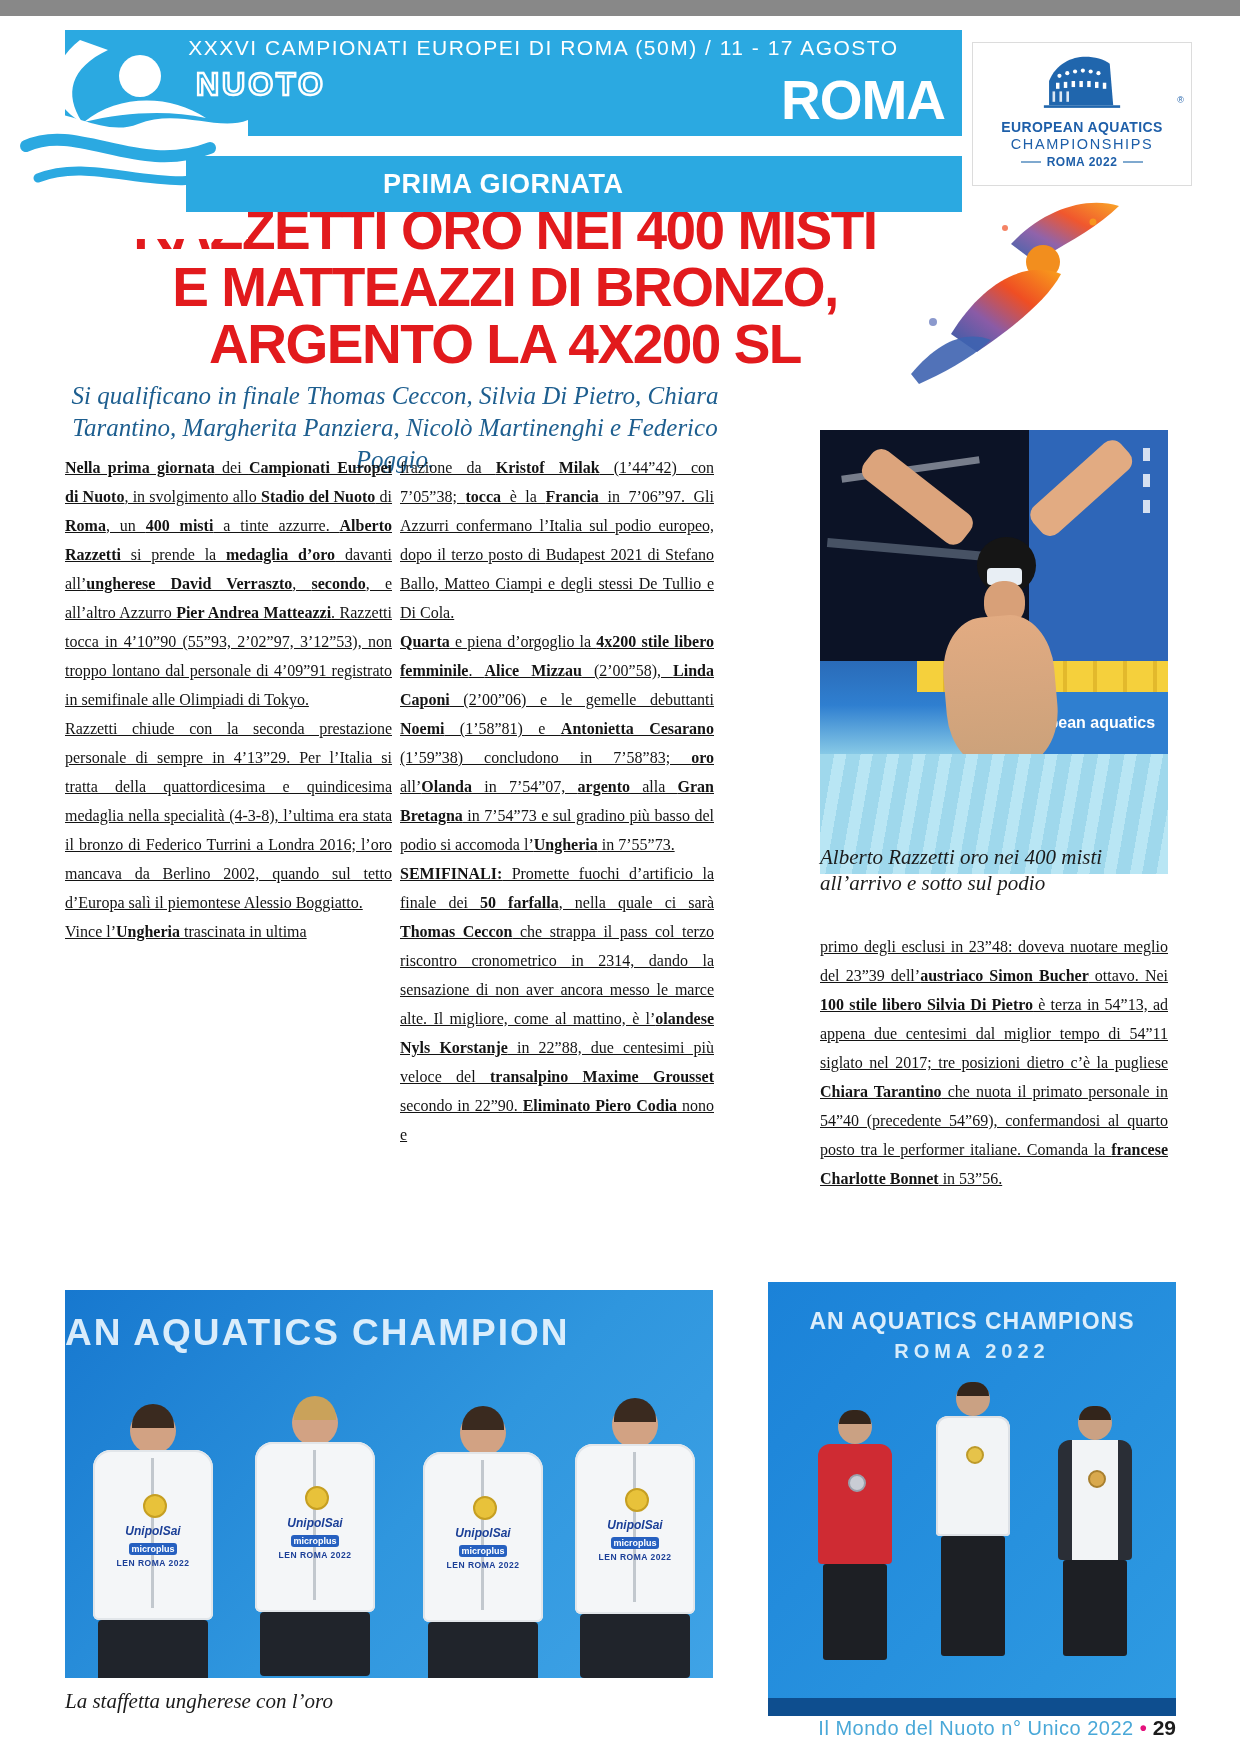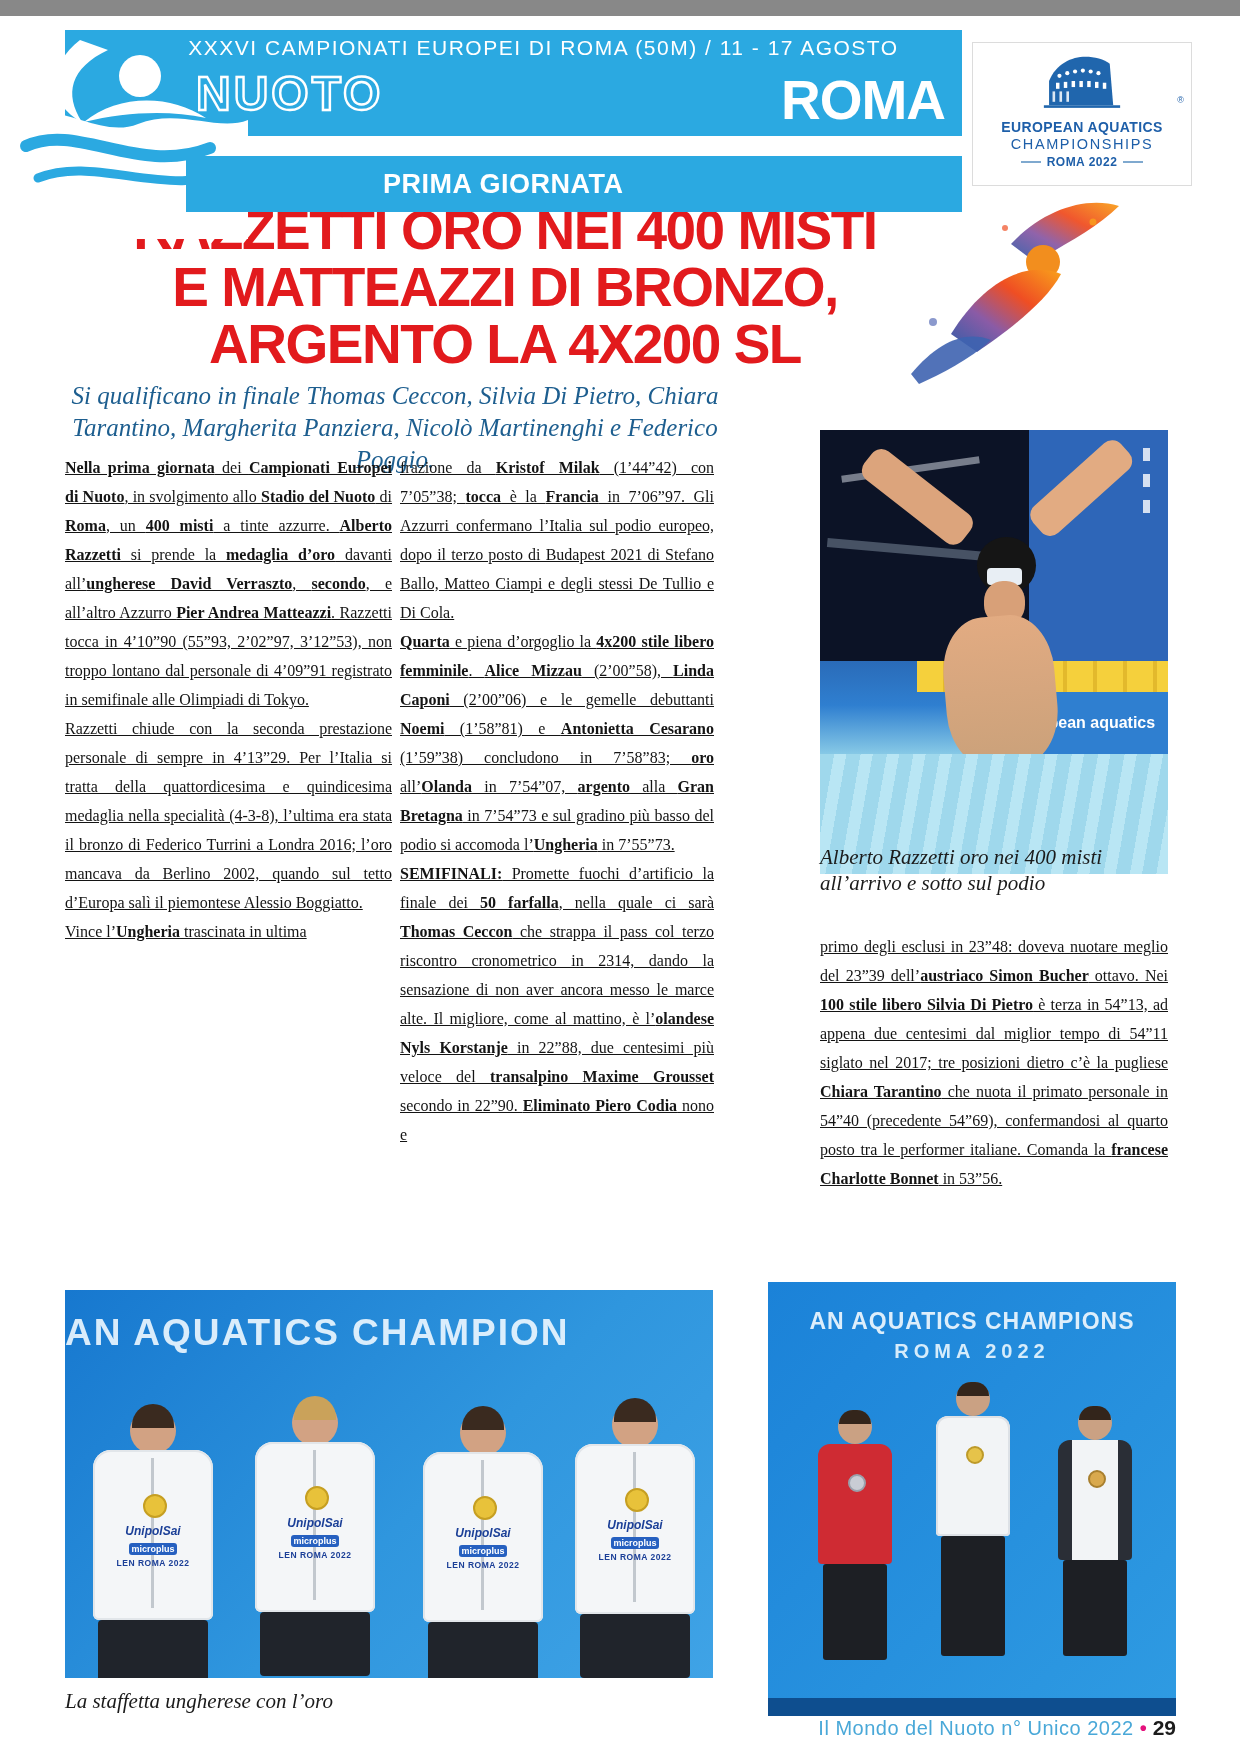--- a/index.html
+++ b/index.html
@@ -5,21 +5,21 @@
   html,body{margin:0;padding:0;background:#888;}
   #page{position:relative;width:1240px;height:1754px;background:#fff;margin:16px auto;overflow:hidden;
         font-family:"Liberation Serif",serif;color:#141414;}
   .abs{position:absolute;}
 
   
   .banner{left:65px;top:14px;width:897px;height:106px;background:#2BA9E1;z-index:1;}
   .strapline{left:125px;top:20px;width:837px;text-align:center;color:#fff;z-index:2;
              font-family:"Liberation Sans",sans-serif;font-size:21px;letter-spacing:1.5px;font-weight:400;}
   .brand{left:196px;top:50px;z-index:4;font-family:"Liberation Sans",sans-serif;font-weight:700;
-         font-size:48px;letter-spacing:3px;color:transparent;-webkit-text-stroke:2.4px #ffffff;}
+         font-size:32px;letter-spacing:3px;color:transparent;-webkit-text-stroke:2.4px #ffffff;}
   .city{top:52px;right:295px;z-index:4;font-family:"Liberation Sans",sans-serif;font-weight:800;
         font-size:55px;letter-spacing:-1px;color:#fff;}
   .daystrip{left:186px;top:140px;width:776px;height:56px;background:#2BA9E1;z-index:5;}
   .daystrip span{display:inline-block;padding-left:197px;line-height:56px;color:#fff;
         font-family:"Liberation Sans",sans-serif;font-weight:800;font-size:27px;letter-spacing:.5px;}
   .logo-svg{left:18px;top:8px;z-index:3;}
 
   
   .logobox{left:972px;top:26px;width:218px;height:142px;background:#fff;border:1px solid #dcdcdc;
            z-index:6;text-align:center;font-family:"Liberation Sans",sans-serif;color:#1E5FA9;}

